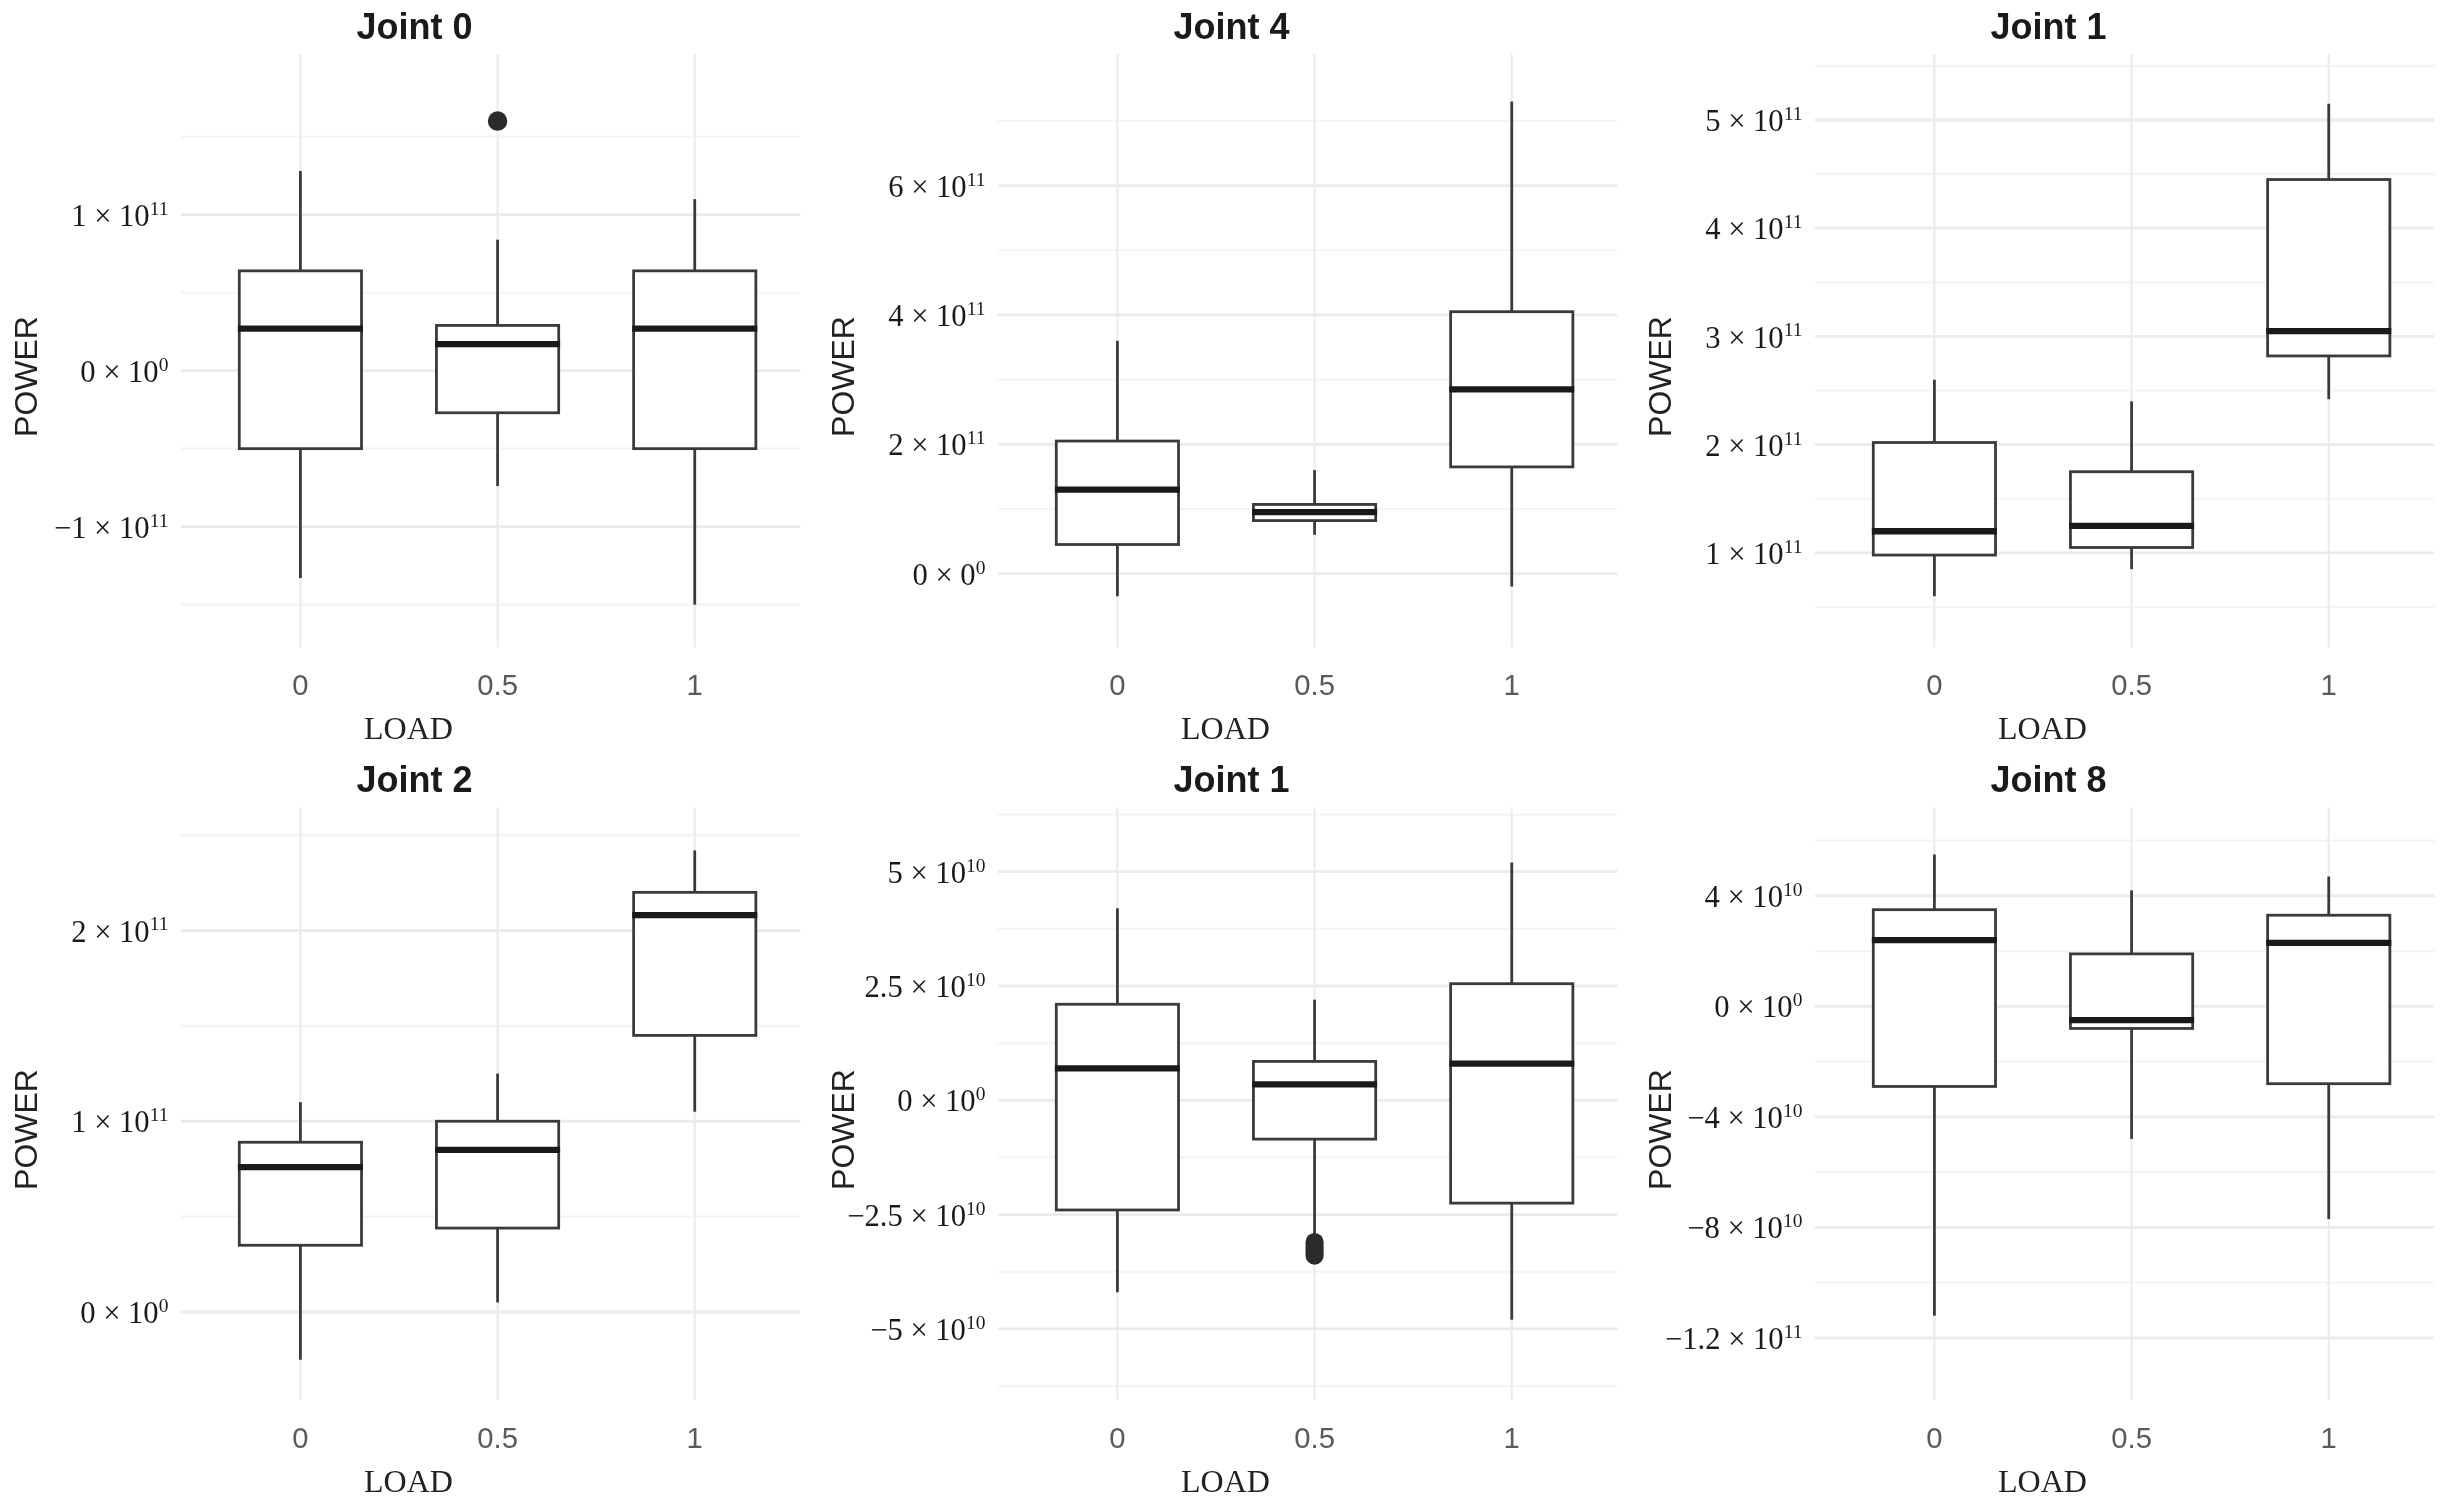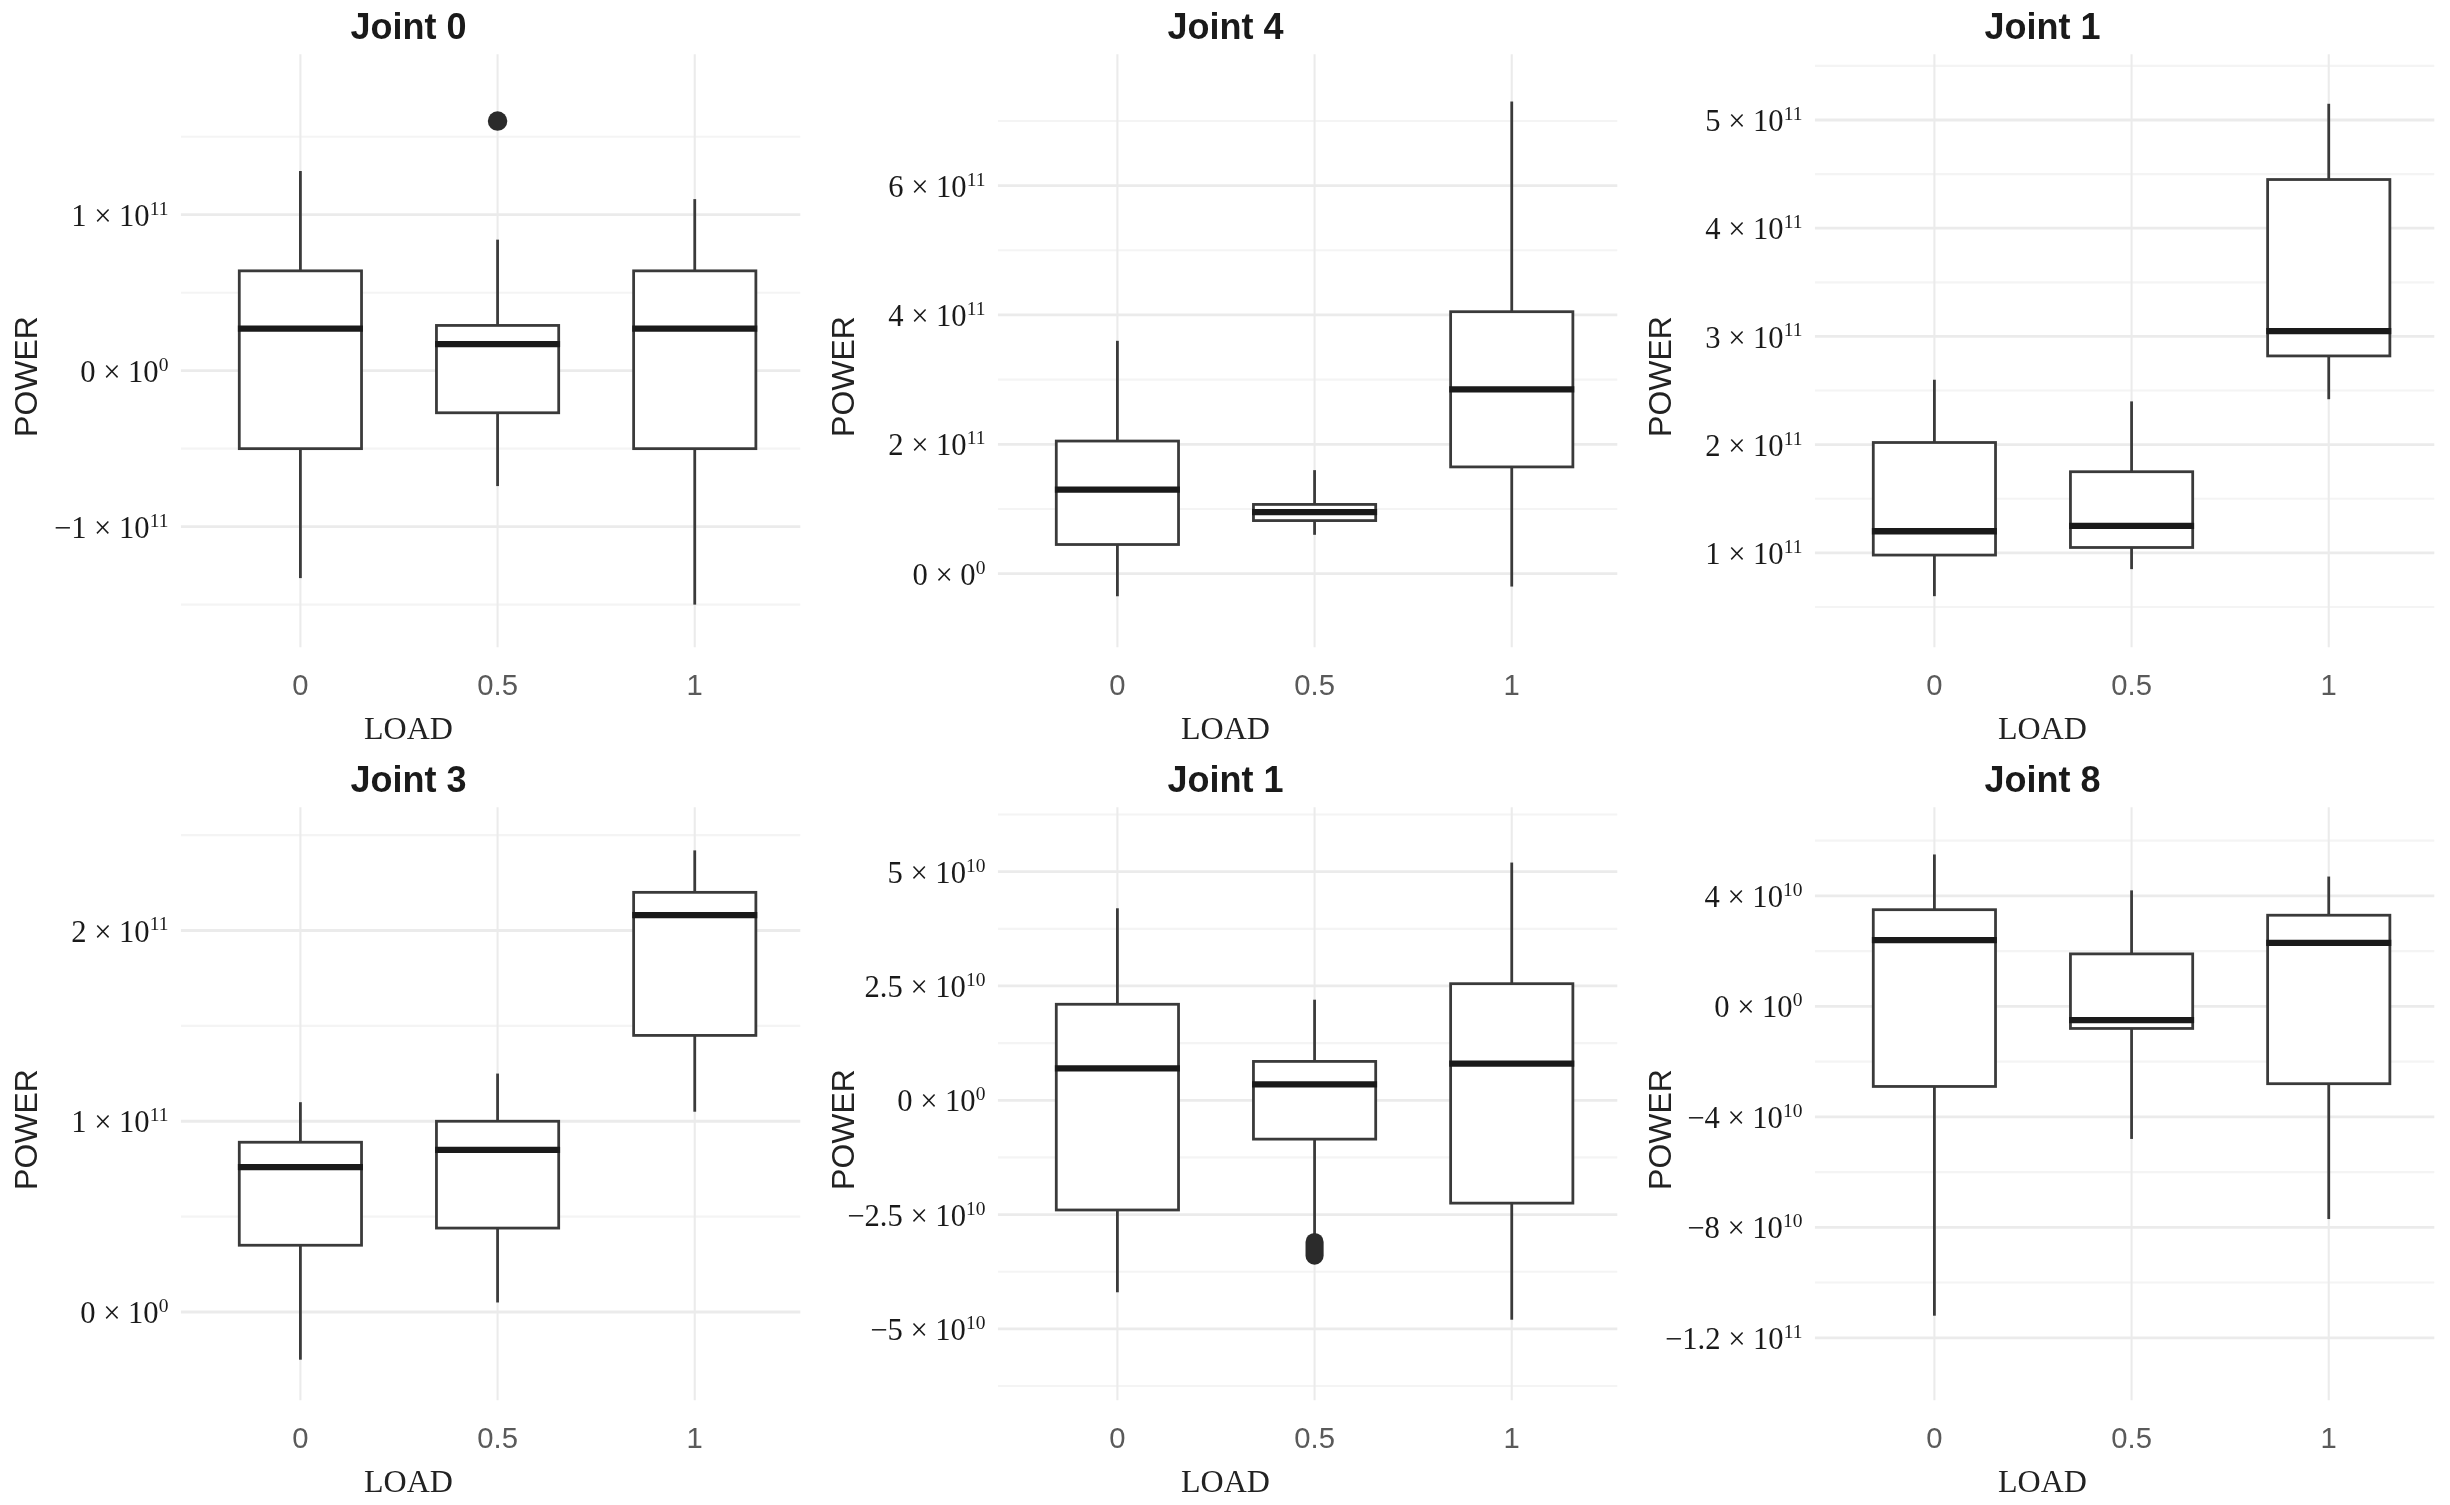--- a/index.html
+++ b/index.html
@@ -31,20 +31,21 @@
     top: 5.6px;
     left: 0;
     width: 100%;
     text-align: center;
     font-size: 36px;
     font-weight: 700;
     color: #1a1a1a;
     font-family: "Liberation Sans", sans-serif;
     letter-spacing: 0px;
     white-space: nowrap;
+    padding-left: 6px;
   }
   .y-axis-title {
     position: absolute;
     left: 4.2px;
     top: 0;
     height: 100%;
     width: 45px;
     display: flex;
     align-items: center;
     justify-content: center;
@@ -263,21 +264,21 @@
         </g>
         <g>
           <line class="whisker-line" x1="998.3333333333333" x2="998.3333333333333" y1="149.10204081632662" y2="257.9591836734694"></line>
           <line class="whisker-line" x1="998.3333333333333" x2="998.3333333333333" y1="511.4408163265306" y2="573.6448979591837"></line>
           <rect class="box-rect" x="910.4999999999999" y="257.9591836734694" width="175.66666666666666" height="253.48163265306118"></rect>
           <line class="median-line" x1="908.4999999999999" x2="1088.1666666666665" y1="475.67346938775506" y2="475.67346938775506"></line>
         </g>
       </svg>
     </div>
     <div class="panel">
-      <div class="panel-title">Joint 3</div>
+      <div class="panel-title">Joint 2</div>
       <div class="y-axis-title">
         <span>POWER</span>
       </div>
       <div class="x-axis-title">LOAD</div>
       <svg class="plot-svg" viewBox="0 0 1174 1082" preserveAspectRatio="none">
         <g>
           <line class="gridline-minor" x1="260" x2="1150" y1="666.2014388489208" y2="666.2014388489208"></line>
           <line class="gridline-minor" x1="260" x2="1150" y1="392.1007194244604" y2="392.1007194244604"></line>
           <line class="gridline-minor" x1="260" x2="1150" y1="118" y2="118"></line>
           <line class="gridline-major" x1="260" x2="1150" y1="803.2517985611511" y2="803.2517985611511"></line>

